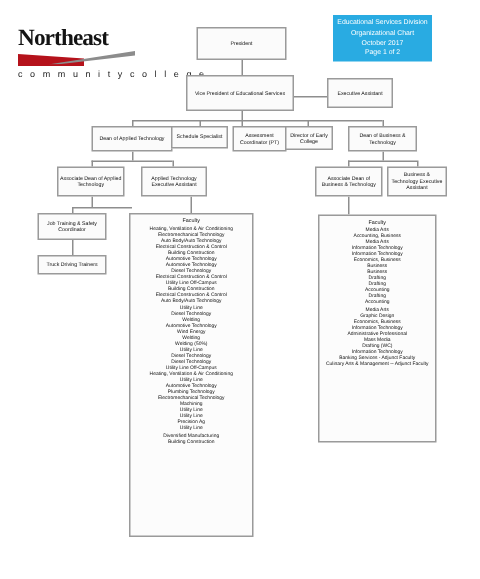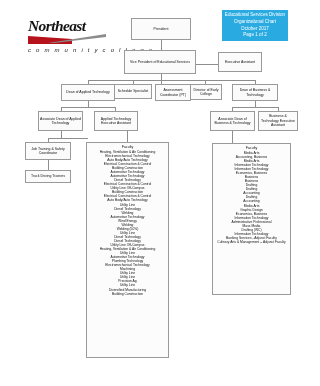--- a/index.html
+++ b/index.html
@@ -4,21 +4,21 @@
 <style>
   html,body{margin:0;padding:0;background:#ffffff;}
   body{
     width:298px;height:386px;position:relative;overflow:hidden;
     font-family:"Liberation Sans","DejaVu Sans",sans-serif;
     color:#1a1a1a;
   }
   #sheet{position:absolute;inset:0;background:#fff;}
 
   
-  #logo{position:absolute;left:28px;top:18px;width:78px;height:42px;font-style:italic;}
+  #logo{position:absolute;left:12px;top:18px;width:78px;height:42px;}
   #logo .wordmark{
     font-family:"Liberation Serif","DejaVu Serif",serif;
     font-weight:700;font-size:15.5px;letter-spacing:-0.6px;
     color:#141414;line-height:15px;white-space:nowrap;
   }
   #logo .swoosh{position:relative;width:78px;height:12px;margin-top:1px;}
   #logo .swoosh .red{
     position:absolute;left:0;top:2px;width:44px;height:8px;background:#b5121b;
     clip-path:polygon(0 0,100% 38%,100% 100%,0 100%);
   }

